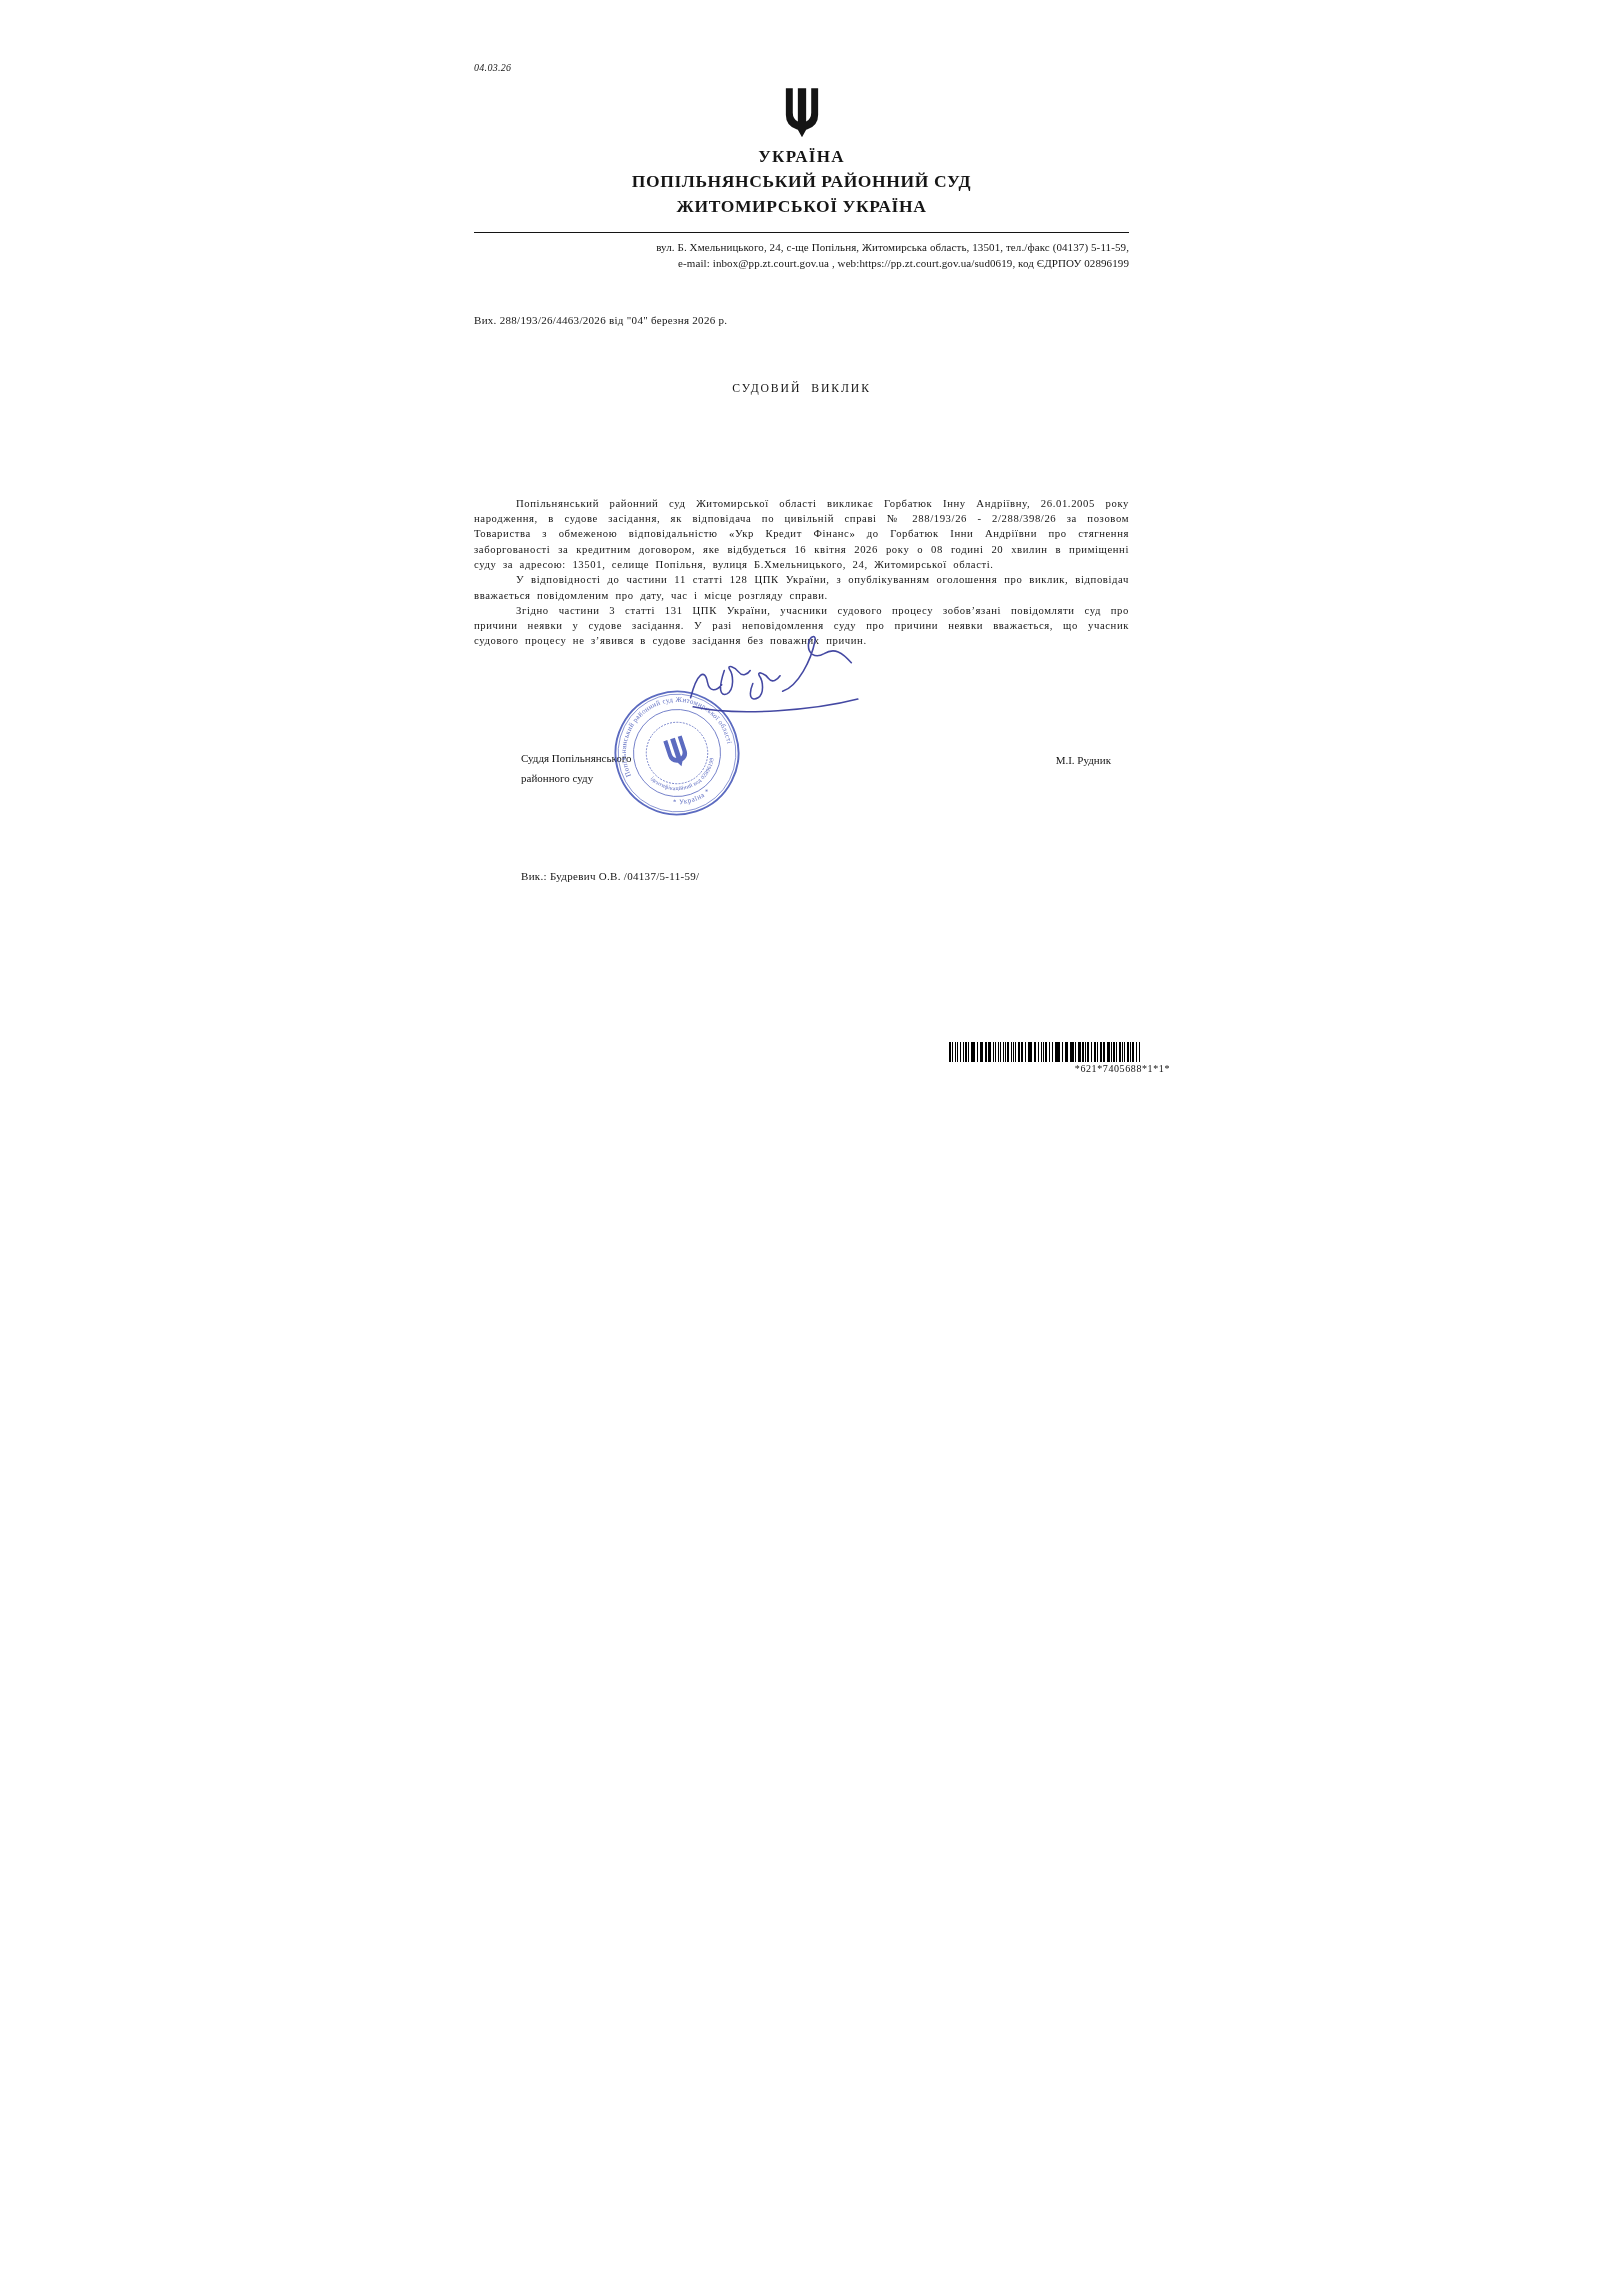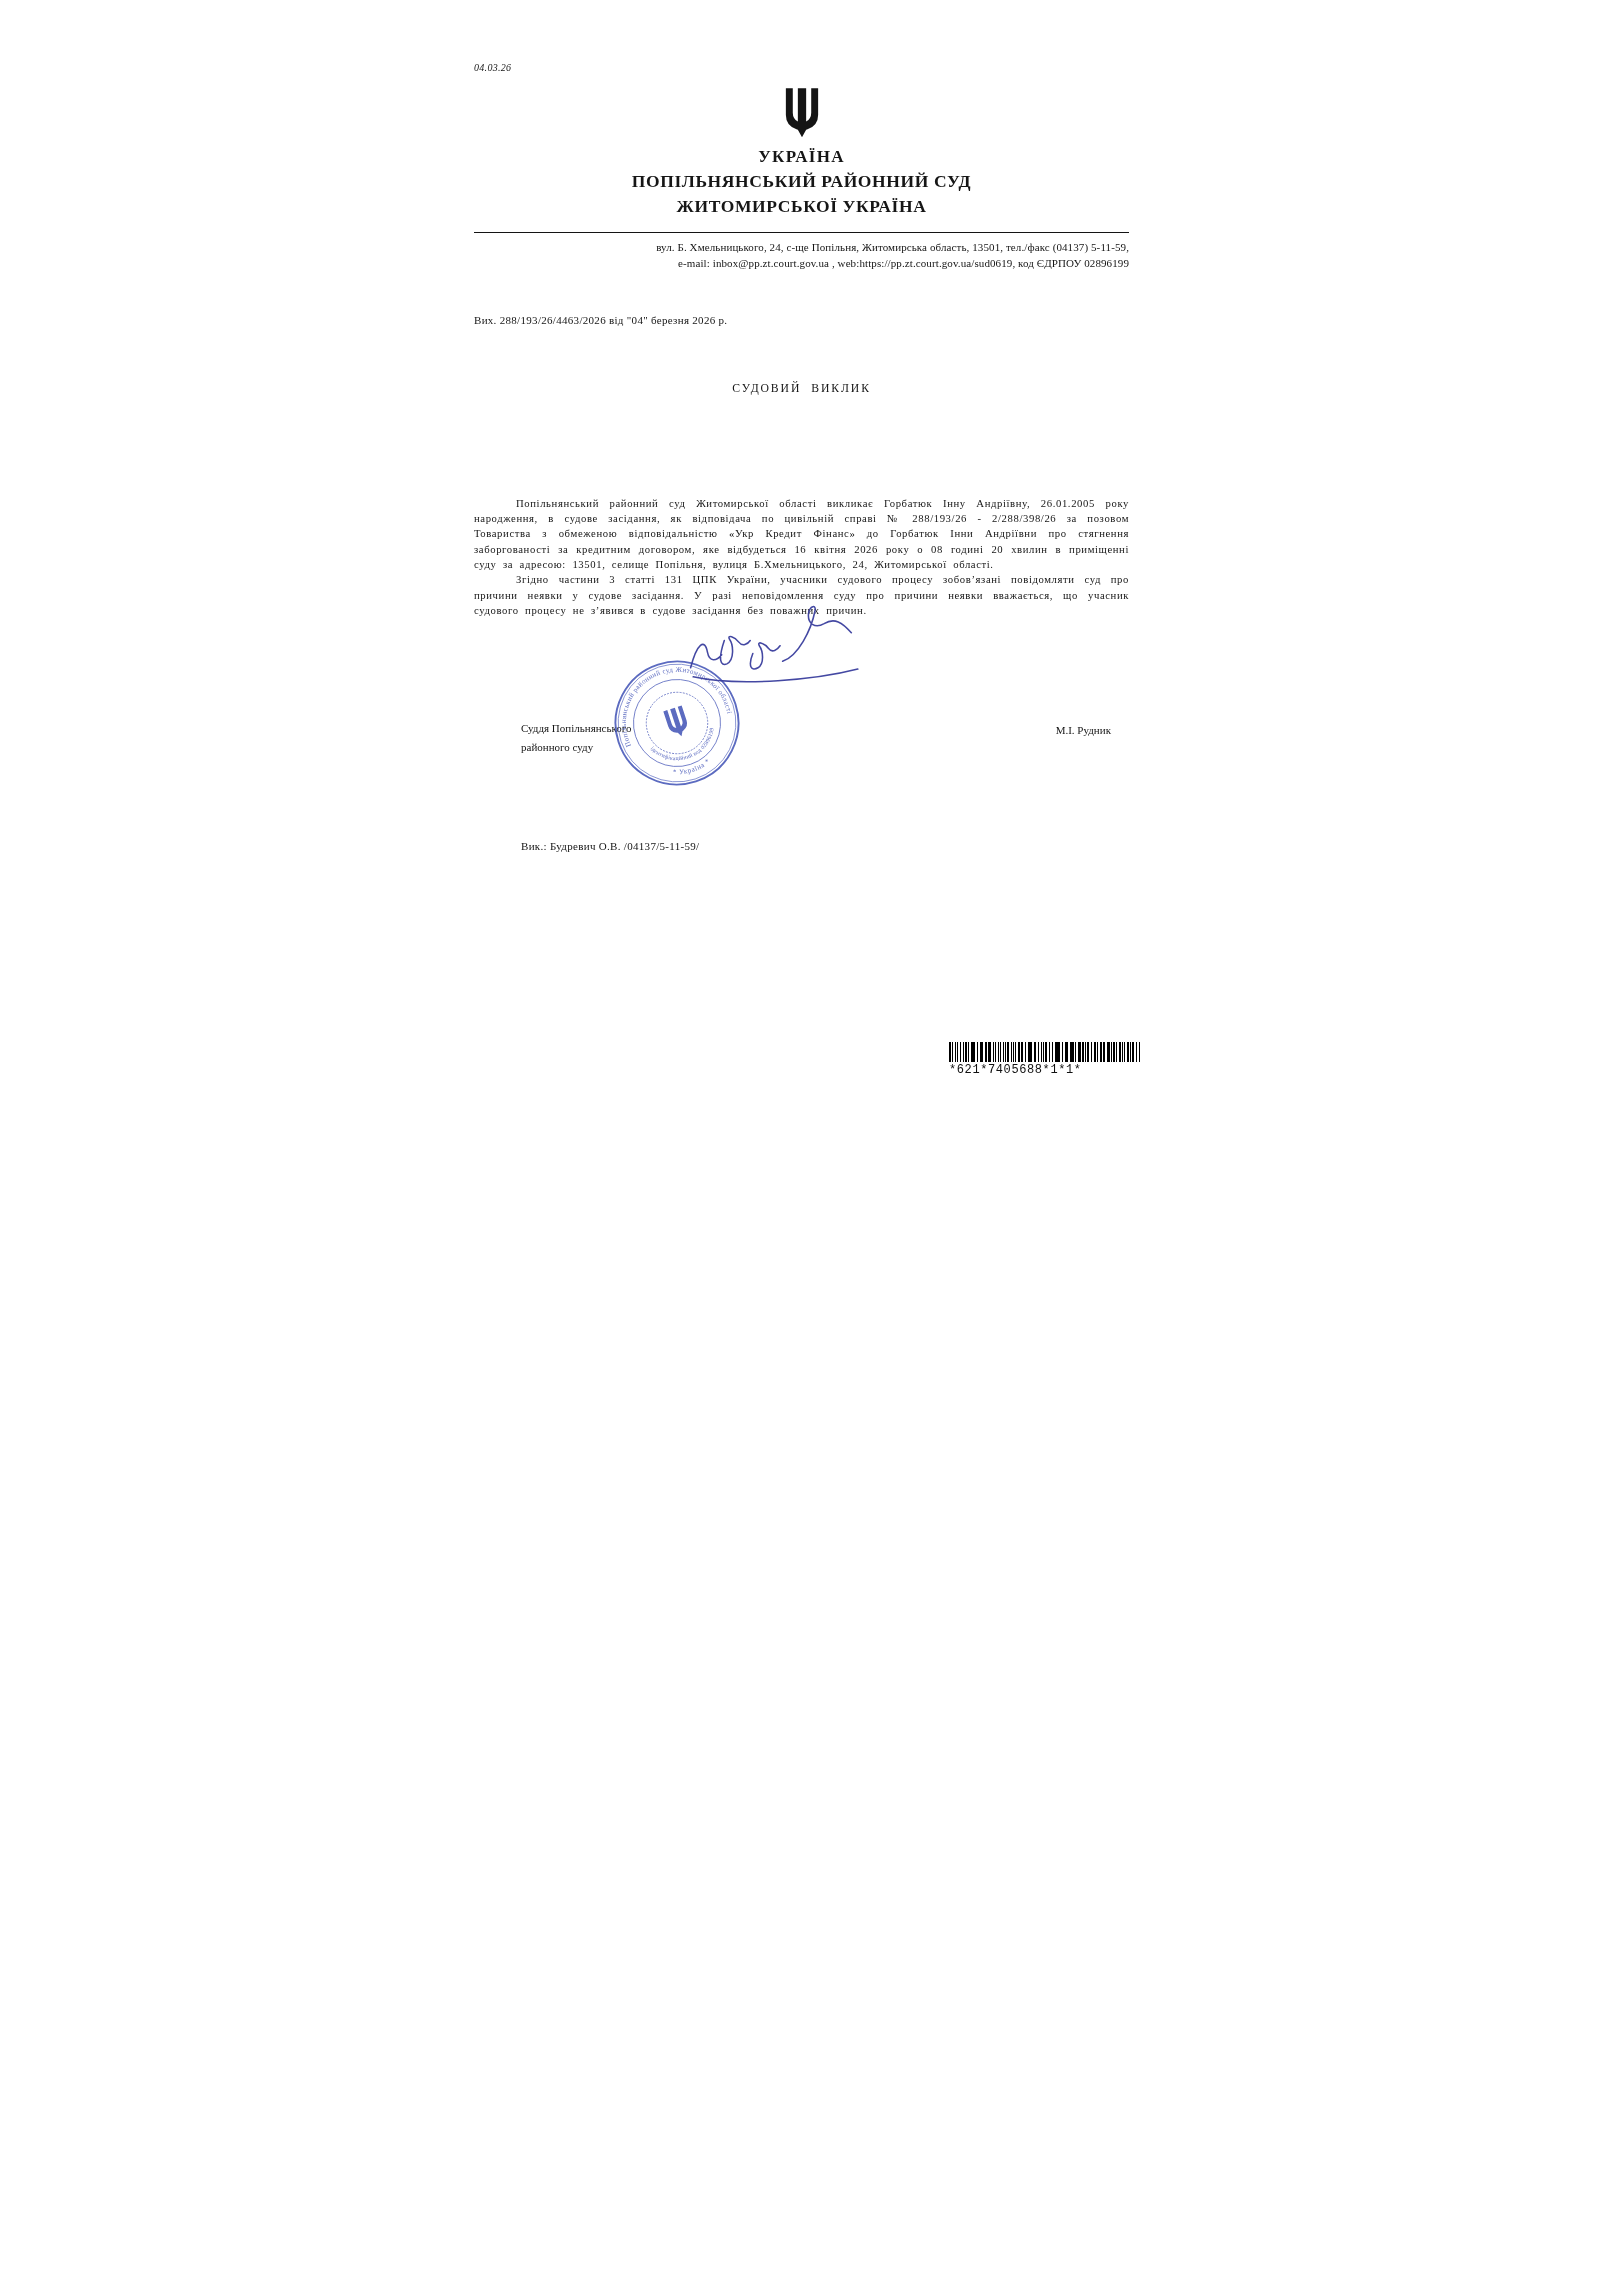--- a/index.html
+++ b/index.html
@@ -24,21 +24,21 @@
   .body-text p { margin:0; text-indent:42px; }
   .sig-row { position:relative; height:162px; margin-top:19.5px; font-size:11px; }
   .sig-role { position:absolute; left:47px; top:81px; line-height:19.5px; }
   .sig-name { position:absolute; right:18px; top:86px; }
   .stamp { position:absolute; left:139px; top:21px; width:128px; height:128px; opacity:0.84; transform:rotate(-18deg); }
   .signature { position:absolute; left:214px; top:-34px; opacity:0.95; }
   .executor { margin-top:40px; padding-left:47px; font-size:11px; letter-spacing:0.3px; }
   .barcode-block { position:absolute; left:548px; top:1042px; width:221px; }
   .barcode-bars { display:flex; height:19.5px; align-items:stretch; }
   .barcode-bars i { background:#000; display:block; height:100%; }
-  .barcode-text { text-align:left; font-size:12px; font-family:Liberation Mono, monospace; letter-spacing:0.6px; margin-top:1.3px; color:#111; }
+  .barcode-text { text-align:right; font-size:10px; font-family:Liberation Serif, serif; letter-spacing:0.6px; margin-top:1.3px; color:#111; }
 </style>
 </head>
 <body>
 
 <div class="page">
 
   <div class="date-note">04.03.26</div>
 
   <div class="emblem-wrap">
     <svg width="42" height="53" viewBox="0 0 90 115">
@@ -56,20 +56,21 @@
 
   <div class="addr first">вул. Б. Хмельницького, 24, с-ще Попільня, Житомирська область, 13501, тел./факс (04137) 5-11-59,</div>
   <div class="addr second">e-mail: inbox@pp.zt.court.gov.ua , web:https://pp.zt.court.gov.ua/sud0619, код  ЄДРПОУ  02896199</div>
 
   <div class="ref">Вих. 288/193/26/4463/2026 від "04" березня 2026 р.</div>
 
   <div class="doc-title">СУДОВИЙ  ВИКЛИК</div>
 
   <div class="body-text">
     <p>Попільнянський районний суд Житомирської області викликає Горбатюк Інну Андріївну, 26.01.2005 року народження, в судове засідання, як відповідача по цивільній справі № 288/193/26 - 2/288/398/26 за позовом Товариства з обмеженою відповідальністю «Укр Кредит Фінанс» до Горбатюк Інни Андріївни про стягнення заборгованості за кредитним договором, яке відбудеться 16 квітня 2026 року о 08 годині 20 хвилин в приміщенні суду за адресою: 13501, селище Попільня, вулиця Б.Хмельницького, 24, Житомирської області.</p>
+    <p>У відповідності до частини 11 статті 128 ЦПК України, з опублікуванням оголошення про виклик, відповідач вважається повідомленим про дату, час і місце розгляду справи.</p>
     <p>Згідно частини 3 статті 131 ЦПК України, учасники судового процесу зобов’язані повідомляти суд про причини неявки у судове засідання. У разі неповідомлення суду про причини неявки вважається, що учасник судового процесу не з’явився в судове засідання без поважних причин.</p>
   </div>
 
   <div class="sig-row">
 
     <div class="sig-role">
       <div>Суддя Попільнянського</div>
       <div>районного суду</div>
     </div>
 

